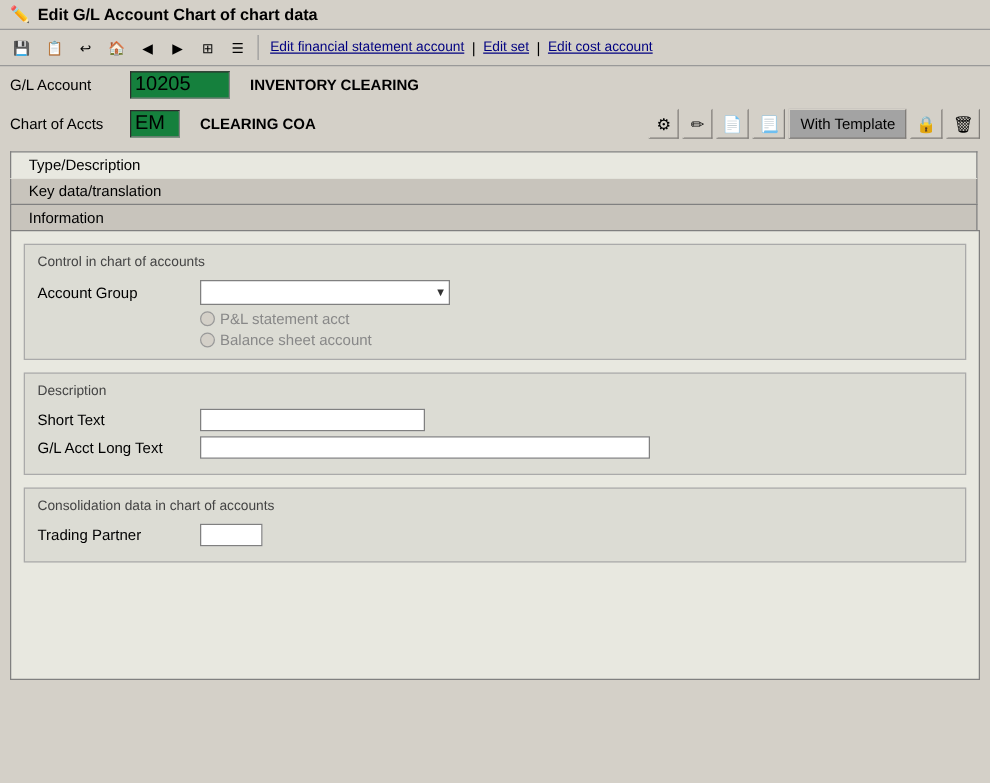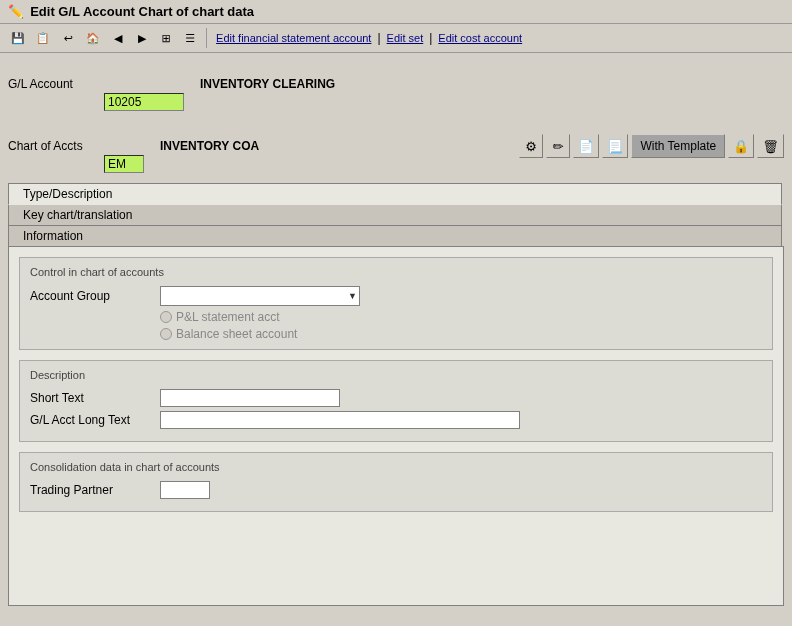--- a/index.html
+++ b/index.html
@@ -52,26 +52,25 @@
       text-decoration: underline;
       cursor: pointer;
       font-size: 11px;
       margin: 0 4px;
     }
     .form-label {
       font-size: 12px;
       min-width: 90px;
     }
     .form-input {
-      background: #bef264;
+      background: #15803d;
       border: 1px inset #808080;
       padding: 1px 3px;
-      font-size: 12px;
+      font-size: 16px;
       font-family: Arial, sans-serif;
-      margin-top: 36px;
     }
     .form-value-text {
       margin-left: 10px;
       font-size: 12px;
       font-weight: bold;
     }
     .account-row {
       display: flex;
       align-items: center;
       gap: 6px;
@@ -251,37 +250,37 @@
 
 <div class="account-row">
   <span class="form-label">G/L Account</span>
   <input class="form-input" type="text" value="10205" style="width: 80px;">
   <span class="form-value-text">INVENTORY CLEARING</span>
 </div>
 
 <div class="account-row">
   <span class="form-label">Chart of Accts</span>
   <input class="form-input" type="text" value="EM" style="width: 40px;">
-  <span class="form-value-text">INVENTORY COA</span>
+  <span class="form-value-text">CLEARING COA</span>
 
   <div class="icon-group">
     <button class="icon-btn" title="Settings">⚙</button>
     <button class="icon-btn" title="Edit">✏</button>
     <button class="icon-btn" title="Copy">📄</button>
     <button class="icon-btn" title="Copy with template">📃</button>
     <button class="with-template-btn">With Template</button>
     <button class="icon-btn" title="Lock">🔒</button>
     <button class="icon-btn" title="Delete">🗑</button>
   </div>
 </div>
 
 <div class="tabs-container">
   <div class="tabs-row">
     <div class="tab active">Type/Description</div>
-    <div class="tab">Key chart/translation</div>
+    <div class="tab">Key data/translation</div>
     <div class="tab">Information</div>
   </div>
 
   <div class="tab-content">
 
     <div class="section-box">
       <div class="section-title">Control in chart of accounts</div>
       <div class="section-row">
         <span class="section-label">Account Group</span>
         <div class="dropdown-input">

